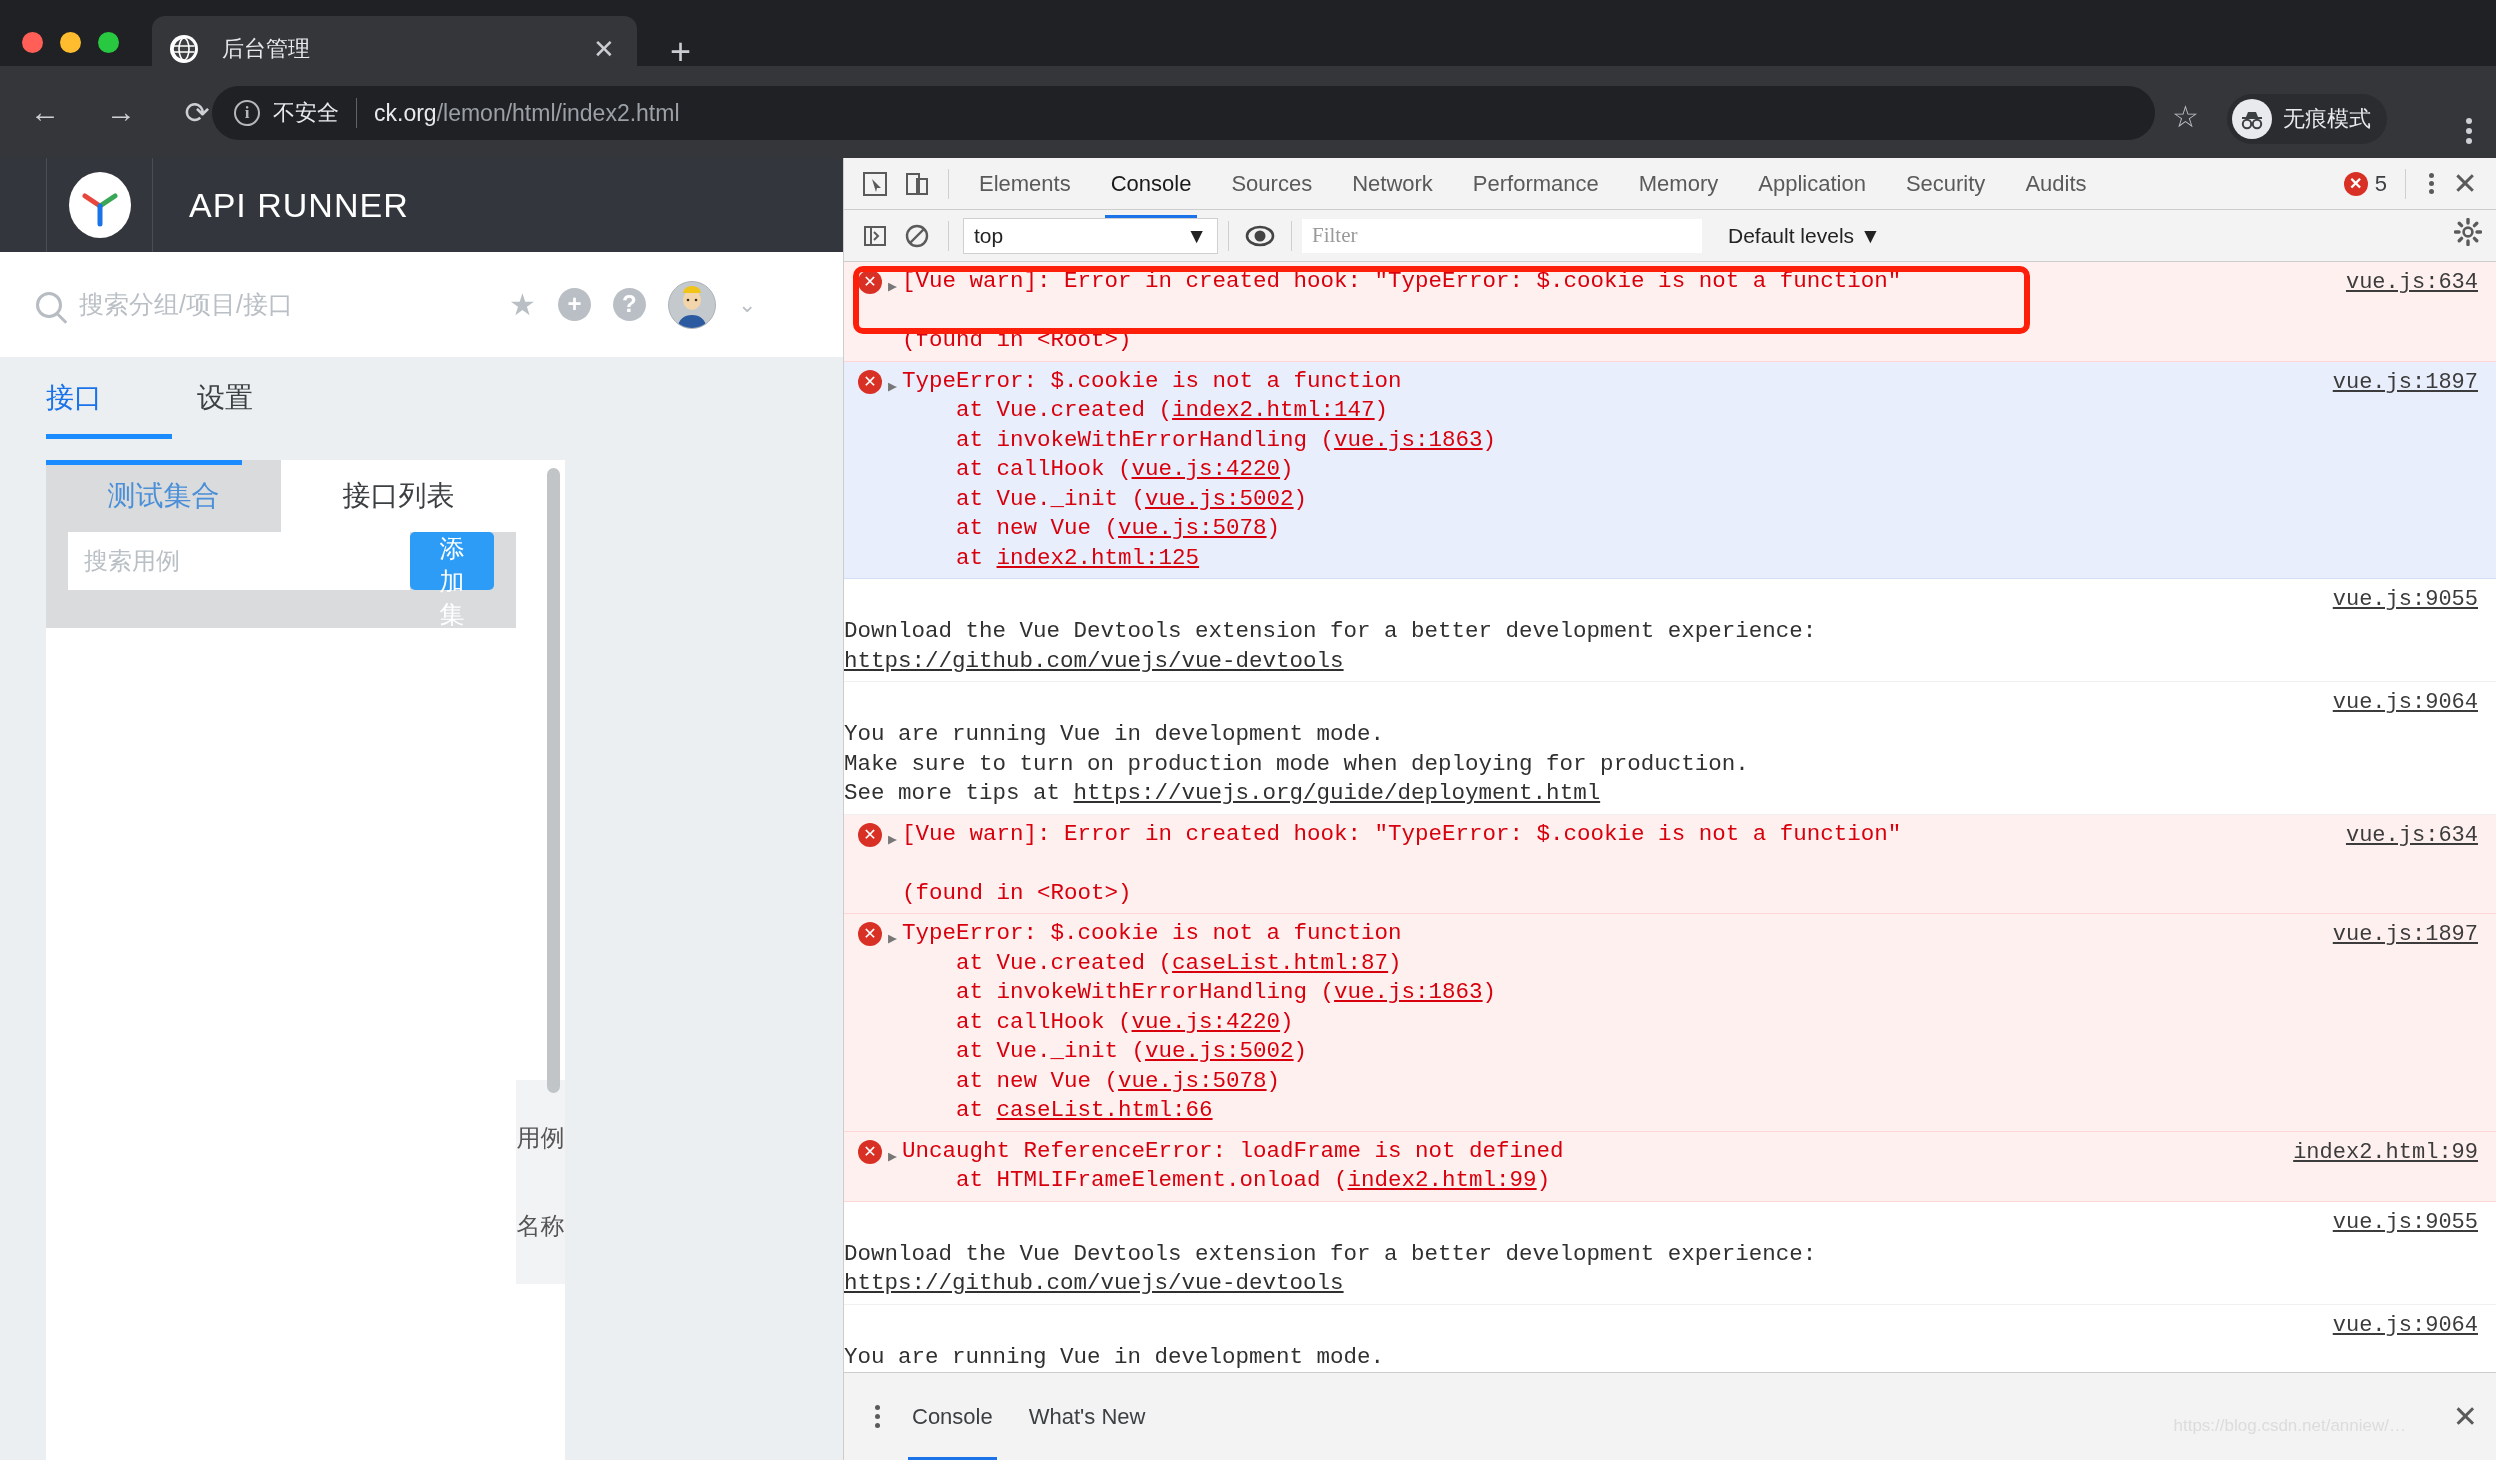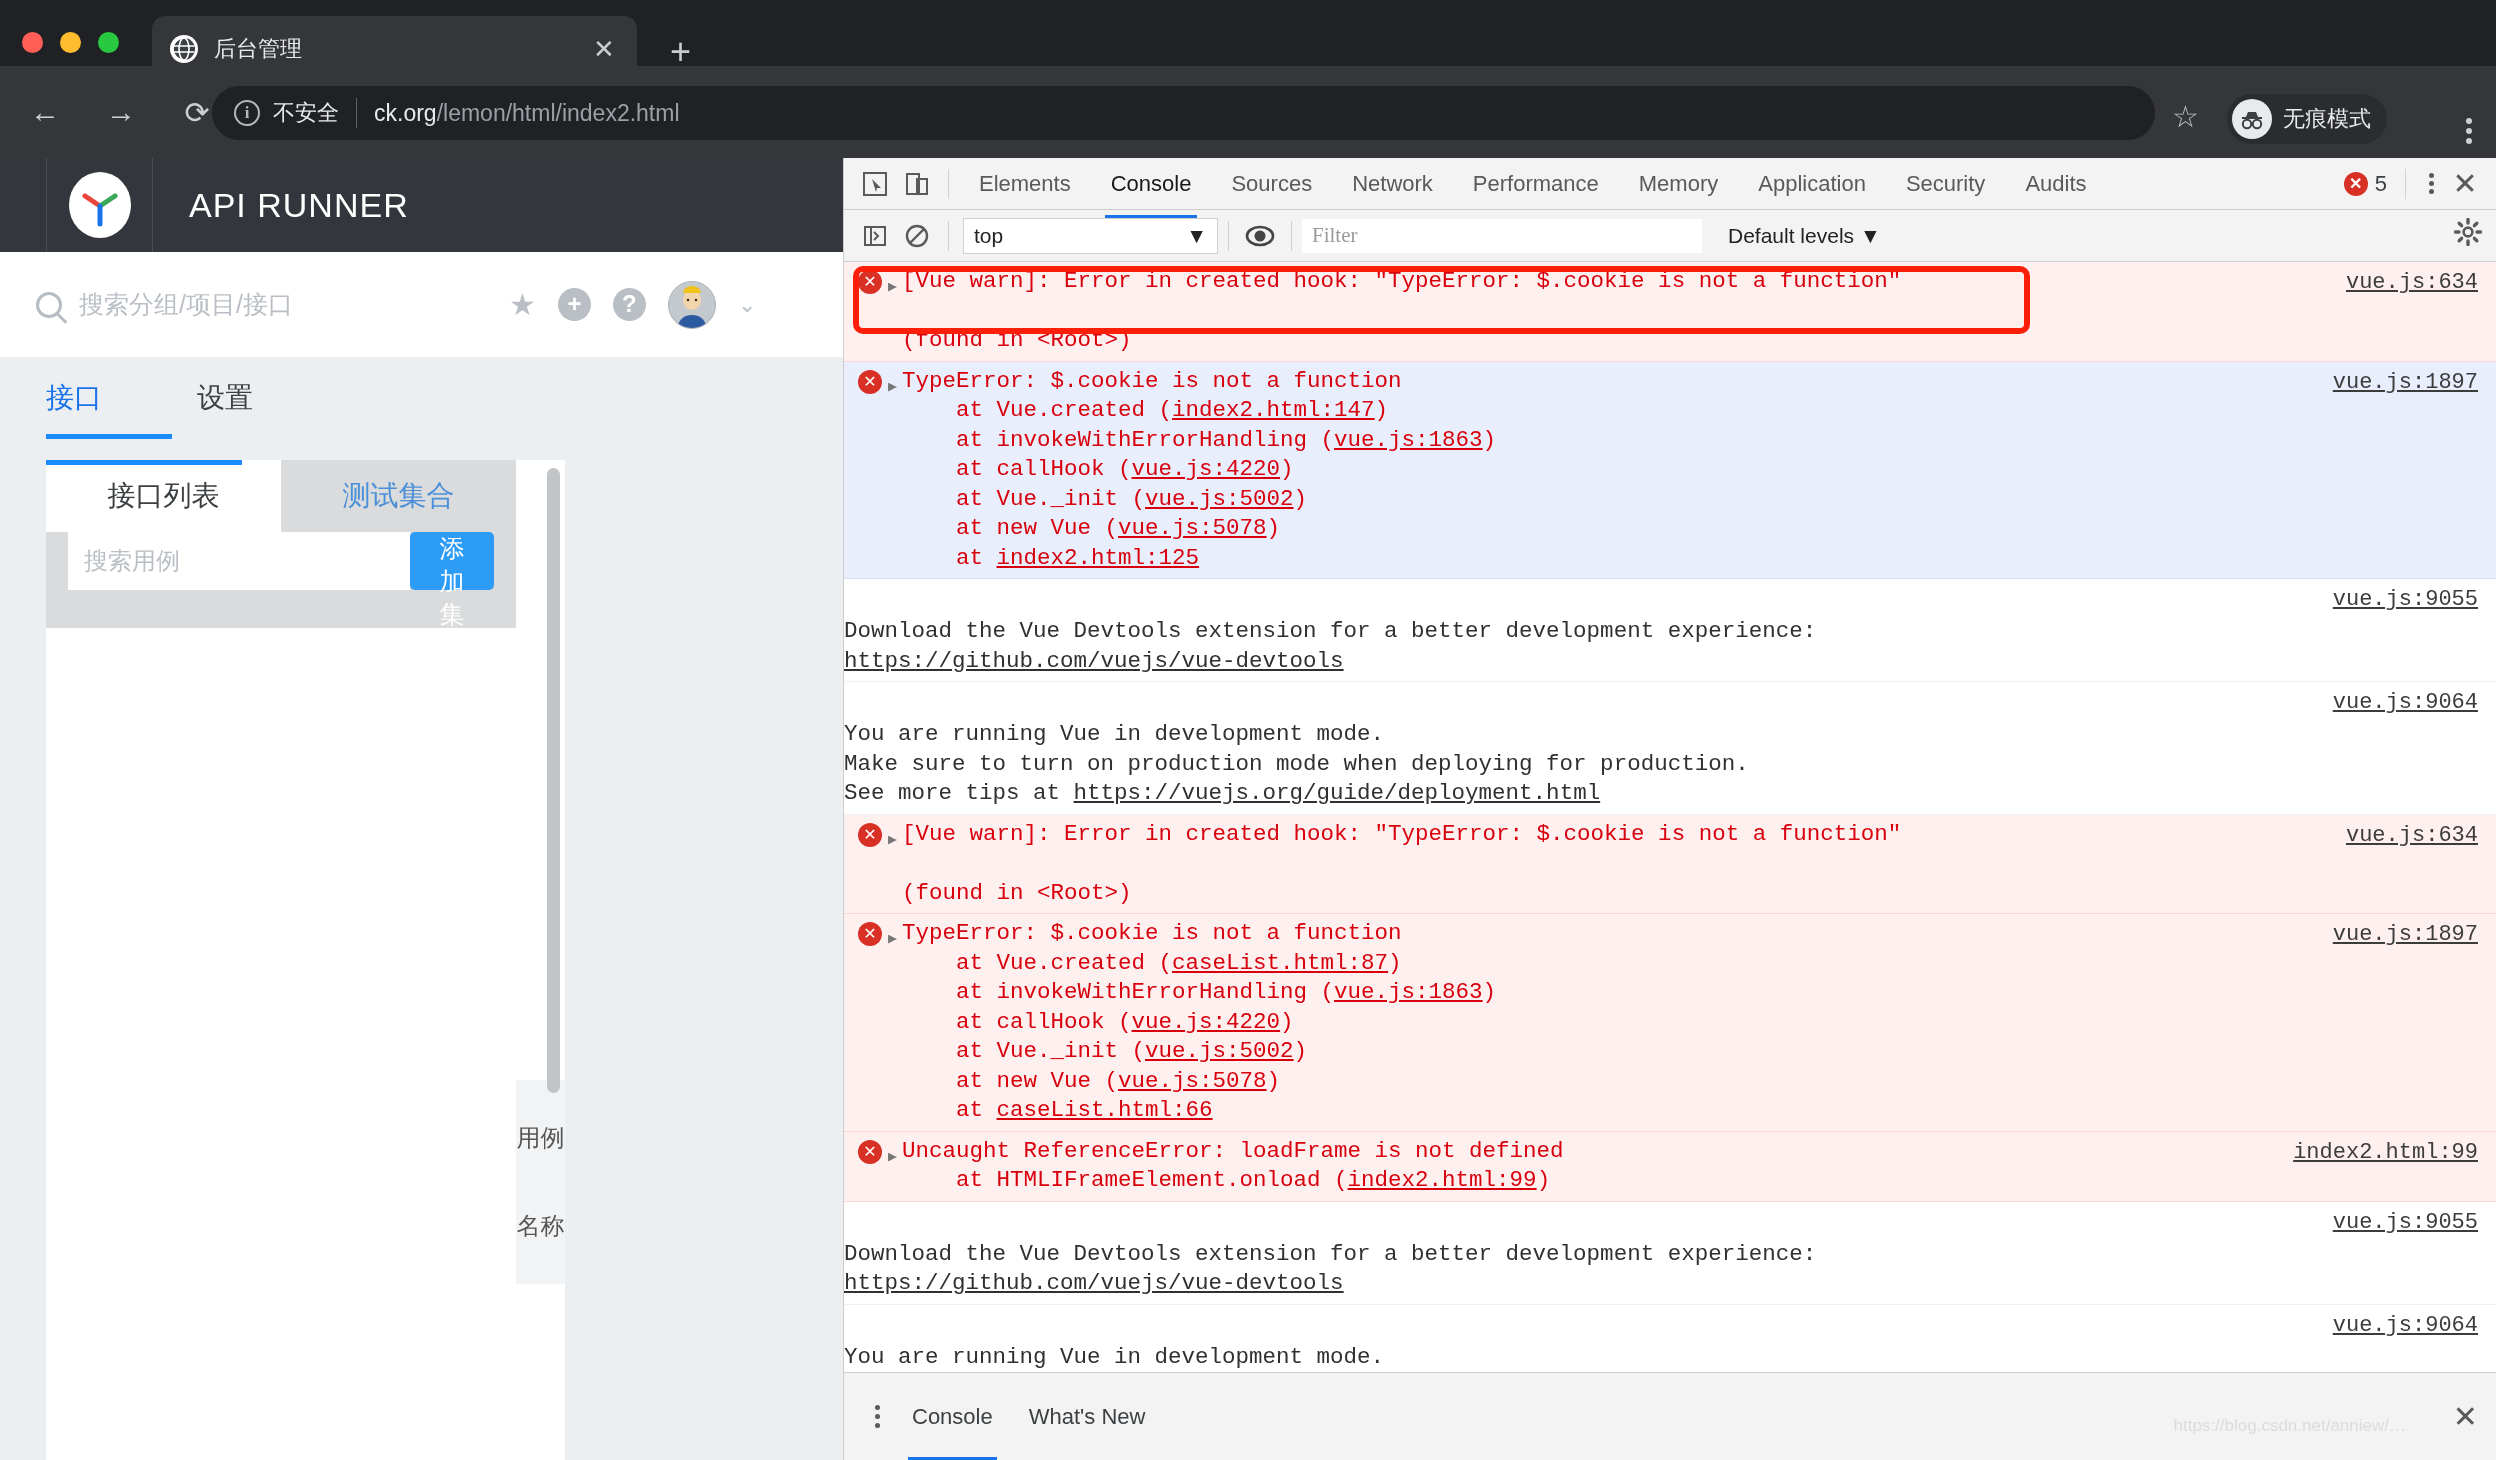--- a/index.html
+++ b/index.html
@@ -27,21 +27,21 @@
     display: flex; align-items: center; padding: 0 18px;
   }
   .tab-favicon {
     width: 28px; height: 28px; border-radius: 50%;
     background: #fff; margin-right: 16px; position: relative; flex: none;
     display:flex; align-items:center; justify-content:center;
   }
   .tab-favicon svg { display:block; }
   .tab-title {
     color: #e8eaed; font-size: 22px; flex: 1;
-    white-space: nowrap; overflow: hidden;
+    white-space: nowrap; overflow: hidden; margin-left: 8px;
   }
   .tab-close {
     color: #c9ccd0; font-size: 26px; width: 30px; text-align: center;
     line-height: 1;
   }
   .newtab {
     position: absolute; left: 670px; top: 34px;
     color: #c9ccd0; font-size: 36px; line-height: 1; font-weight: 300;
   }
 
@@ -407,22 +407,22 @@
 
   <div class="app-tabs">
     <span class="app-tab active">接口</span>
     <span class="app-tab">设置</span>
     <span class="app-tab-underline"></span>
   </div>
 
   <div class="panel">
     <div class="panel-tab-bar"></div>
     <div class="panel-tabs">
+      <div class="panel-tab unsel">测试集合</div>
       <div class="panel-tab sel">接口列表</div>
-      <div class="panel-tab unsel">测试集合</div>
     </div>
     <div class="panel-search-row">
       <input class="panel-search" placeholder="搜索用例" style="">
       <button class="add-btn">添加集合</button>
     </div>
     <div class="panel-body"></div>
   </div>
 
   <div class="side-col">
     <div class="vert-label">用例名称</div>

